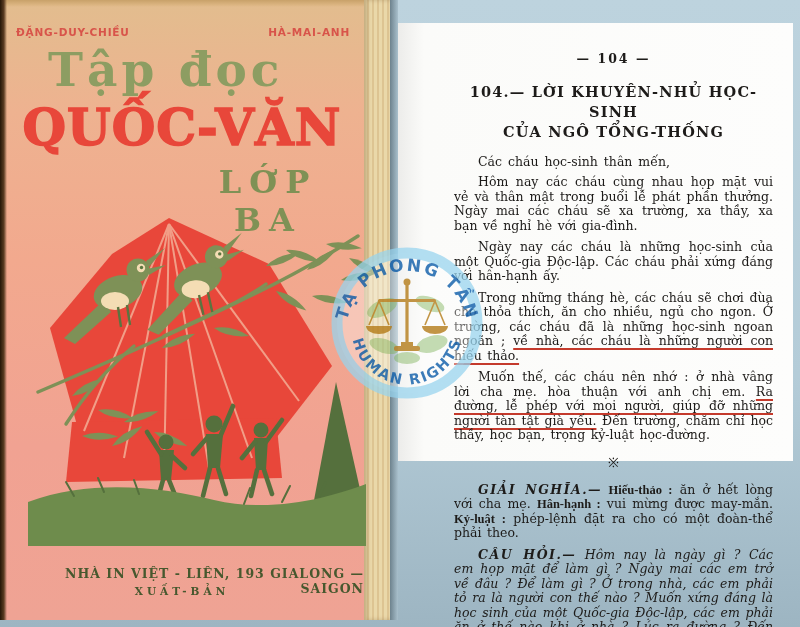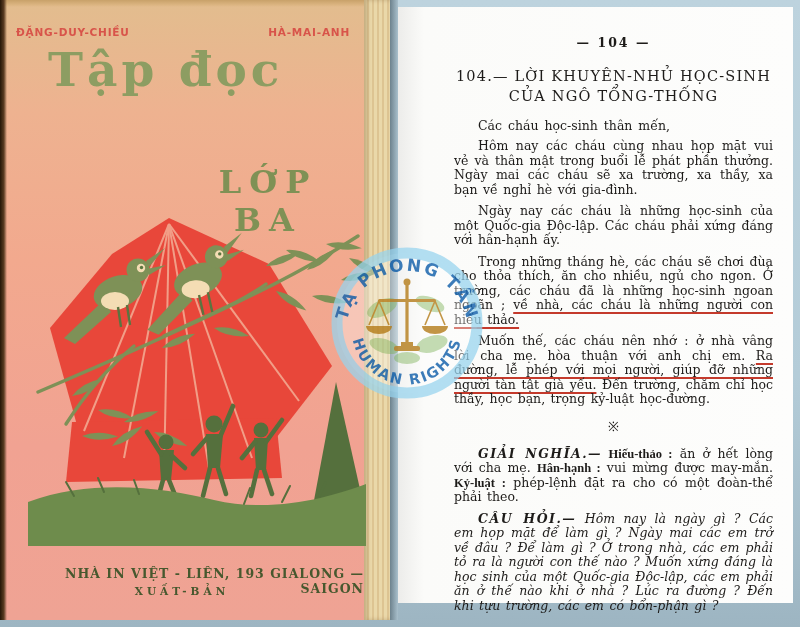--- a/index.html
+++ b/index.html
@@ -36,27 +36,27 @@
   .illustration{position:absolute;left:14px;top:196px;}
   .cover-note{position:absolute;left:22px;top:528px;width:330px;text-align:center;
     font-family:"DejaVu Sans",sans-serif;font-weight:bold;font-size:8.6px;
     color:#e2483f;line-height:12.5px;letter-spacing:.5px;}
   .printer-line{position:absolute;left:0;top:566px;width:364px;text-align:right;
     font-size:12.5px;font-weight:bold;color:#47582e;letter-spacing:1px;}
   .publisher-line{position:absolute;left:0;top:585px;width:364px;text-align:center;
     font-size:10.5px;font-weight:bold;color:#47582e;letter-spacing:4px;}
   
   .page{
-    position:absolute;left:398px;top:7px;width:395px;height:596px;
+    position:absolute;left:398px;top:23px;width:395px;height:438px;
     background:linear-gradient(90deg,#ececea 0,#fbfbf9 26px,#fdfdfc 100%);
     color:#1d1b19;
   }
   .page-inner{position:absolute;left:56px;right:20px;top:28px;}
   .pagenum{text-align:center;font-size:12.5px;font-weight:bold;letter-spacing:2px;margin:0 0 16px;}
-  .lesson-title{margin:13px 0 12px;text-align:center;font-size:14.5px;font-weight:normal;
+  .lesson-title{margin:13px 0 12px;text-align:center;font-size:14.5px;font-weight:bold;
     letter-spacing:1.2px;line-height:20px;}
   p.bodytext{margin:0 0 7px;font-size:12.5px;line-height:14.5px;text-align:justify;
     text-indent:24px;word-spacing:1.5px;}
   .salute{margin:0 0 6px;font-size:12.5px;line-height:15px;text-indent:24px;word-spacing:2px;}
   .redline{text-decoration:underline;text-decoration-color:#c43a2c;
     text-decoration-thickness:2px;text-underline-offset:3px;}
   .ornament{ text-align:center;font-size:13px;margin:10px 0 12px;}
   .sec-label{font-style:italic;font-weight:bold;letter-spacing:1.5px;}
   .term{font-weight:bold;font-family:Liberation Serif, serif;}
   p.italic{font-style:italic;}
@@ -72,20 +72,21 @@
     <div class="cover-top-edge"></div>
     <div class="fore-edge"></div>
     <div class="cover-spine"></div>
 
     <div class="authors">
       <span>ĐẶNG-DUY-CHIỀU</span>
       <span>HÀ-MAI-ANH</span>
     </div>
 
     <div class="title-script">Tập đọc</div>
+    <div class="title-main">QUỐC-VĂN</div>
     <div class="subtitle">LỚP BA</div>
 
     <svg class="illustration" width="360" height="352" viewBox="0 0 360 352">
       <defs>
         <path id="leaf" d="M0,0 Q16,-8 36,-2 Q16,6 0,0 Z"></path>
         <g id="bird">
           <polygon points="-14,8 -54,46 -43,52 -7,20" fill="#7e9157"></polygon>
           <ellipse rx="25" ry="16" fill="#7e9157" transform="rotate(-18)"></ellipse>
           <ellipse cx="-3" cy="9" rx="14" ry="9" fill="#f4ddb4"></ellipse>
           <circle cx="20" cy="-22" r="11.5" fill="#7e9157"></circle>

